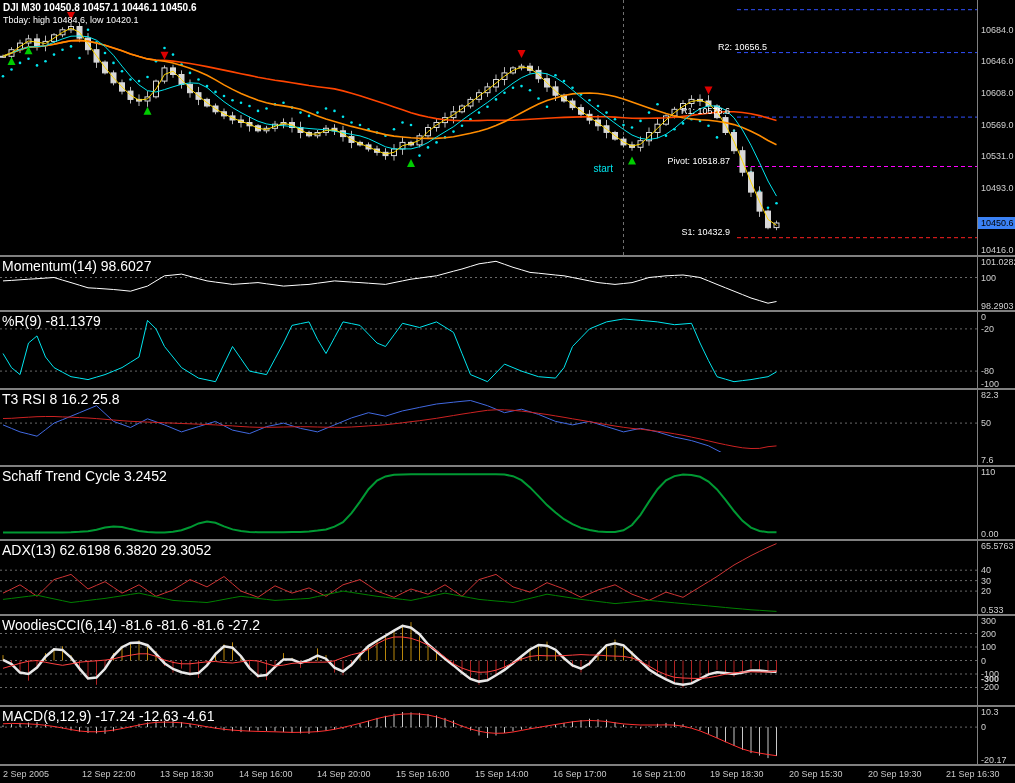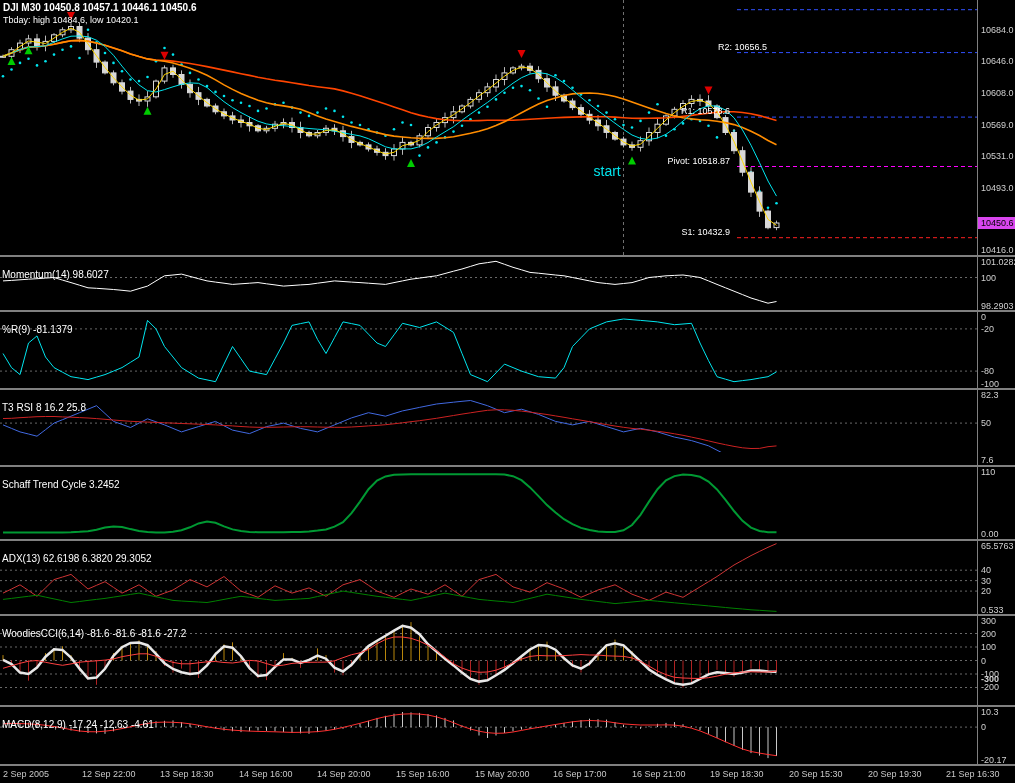--- a/index.html
+++ b/index.html
@@ -1,30 +1,30 @@
 <!DOCTYPE html>
 <html><head>
 <meta charset="utf-8">
 <style>
   html,body{margin:0;padding:0;background:#222;}
   #chart-window{position:relative;width:1015px;height:783px;background:#000;overflow:hidden;
     font-family:"Liberation Sans",sans-serif;}
   .panel{position:absolute;left:0;width:977px;overflow:hidden;background:#000;}
   .panel svg{position:absolute;top:0;left:0;}
-  .pane-label{position:absolute;top:1px;left:2px;color:#fff;font-size:10px;z-index:5;white-space:nowrap;margin-top:11px;}
+  .pane-label{position:absolute;top:1px;left:2px;color:#fff;font-size:14px;z-index:5;white-space:nowrap;}
   .main-title{position:absolute;top:2px;left:3px;color:#fff;font-size:10px;font-weight:bold;z-index:5;white-space:nowrap;}
   .main-subtitle{position:absolute;top:15px;left:3px;color:#fff;font-size:9px;z-index:5;white-space:nowrap;}
   #scale-col{position:absolute;top:0;left:977px;width:38px;height:766px;border-left:1px solid #808080;background:#000;}
   .scale-label{position:absolute;left:3px;color:#d0d0d0;font-size:9px;white-space:nowrap;}
   .sep{position:absolute;left:0;width:1015px;height:2px;background:#808080;z-index:6;}
   #time-axis{position:absolute;top:766px;left:0;width:1015px;height:19px;background:#000;}
   .time-label{position:absolute;top:3px;color:#c8c8c8;font-size:9px;white-space:nowrap;}
   .pivot-label{position:absolute;left:0;width:730px;text-align:right;color:#fff;font-size:9px;z-index:4;white-space:nowrap;}
-  #start-label{position:absolute;color:#00e5ee;font-size:14px;z-index:4;}
-  #cur-price{position:absolute;left:0;width:37px;background:#d946ef;color:#000;font-size:9px;
+  #start-label{position:absolute;color:#00e5ee;font-size:10px;z-index:4;}
+  #cur-price{position:absolute;left:0;width:37px;background:#3b82f6;color:#000;font-size:9px;
     padding:1px 1px 1px 3px;z-index:7;box-sizing:border-box;}
 </style>
 </head>
 <body>
 
 <div id="chart-window">
 
   <div class="panel" id="panel-main" style="top: 0px; height: 255px;">
     <svg id="svg-main" width="977" height="255">
         <line x1="737" x2="977" y1="9.7" y2="9.7" stroke="#3050ff" stroke-dasharray="4 3"></line>
@@ -619,21 +619,21 @@
       <span class="scale-label" style="top: 755px;">-20.17</span>
     </div>
 
   <div id="time-axis">
       <span class="time-label" style="left: 3px;">2 Sep 2005</span>
       <span class="time-label" style="left: 82px;">12 Sep 22:00</span>
       <span class="time-label" style="left: 160px;">13 Sep 18:30</span>
       <span class="time-label" style="left: 239px;">14 Sep 16:00</span>
       <span class="time-label" style="left: 317px;">14 Sep 20:00</span>
       <span class="time-label" style="left: 396px;">15 Sep 16:00</span>
-      <span class="time-label" style="left: 475px;">15 May 20:00</span>
+      <span class="time-label" style="left: 475px;">15 Sep 14:00</span>
       <span class="time-label" style="left: 553px;">16 Sep 17:00</span>
       <span class="time-label" style="left: 632px;">16 Sep 21:00</span>
       <span class="time-label" style="left: 710px;">19 Sep 18:30</span>
       <span class="time-label" style="left: 789px;">20 Sep 15:30</span>
       <span class="time-label" style="left: 868px;">20 Sep 19:30</span>
       <span class="time-label" style="left: 946px;">21 Sep 16:30</span>
     </div>
 
 <div class="sep" style="top: 255px;"></div>
     <div class="sep" style="top: 310px;"></div>

